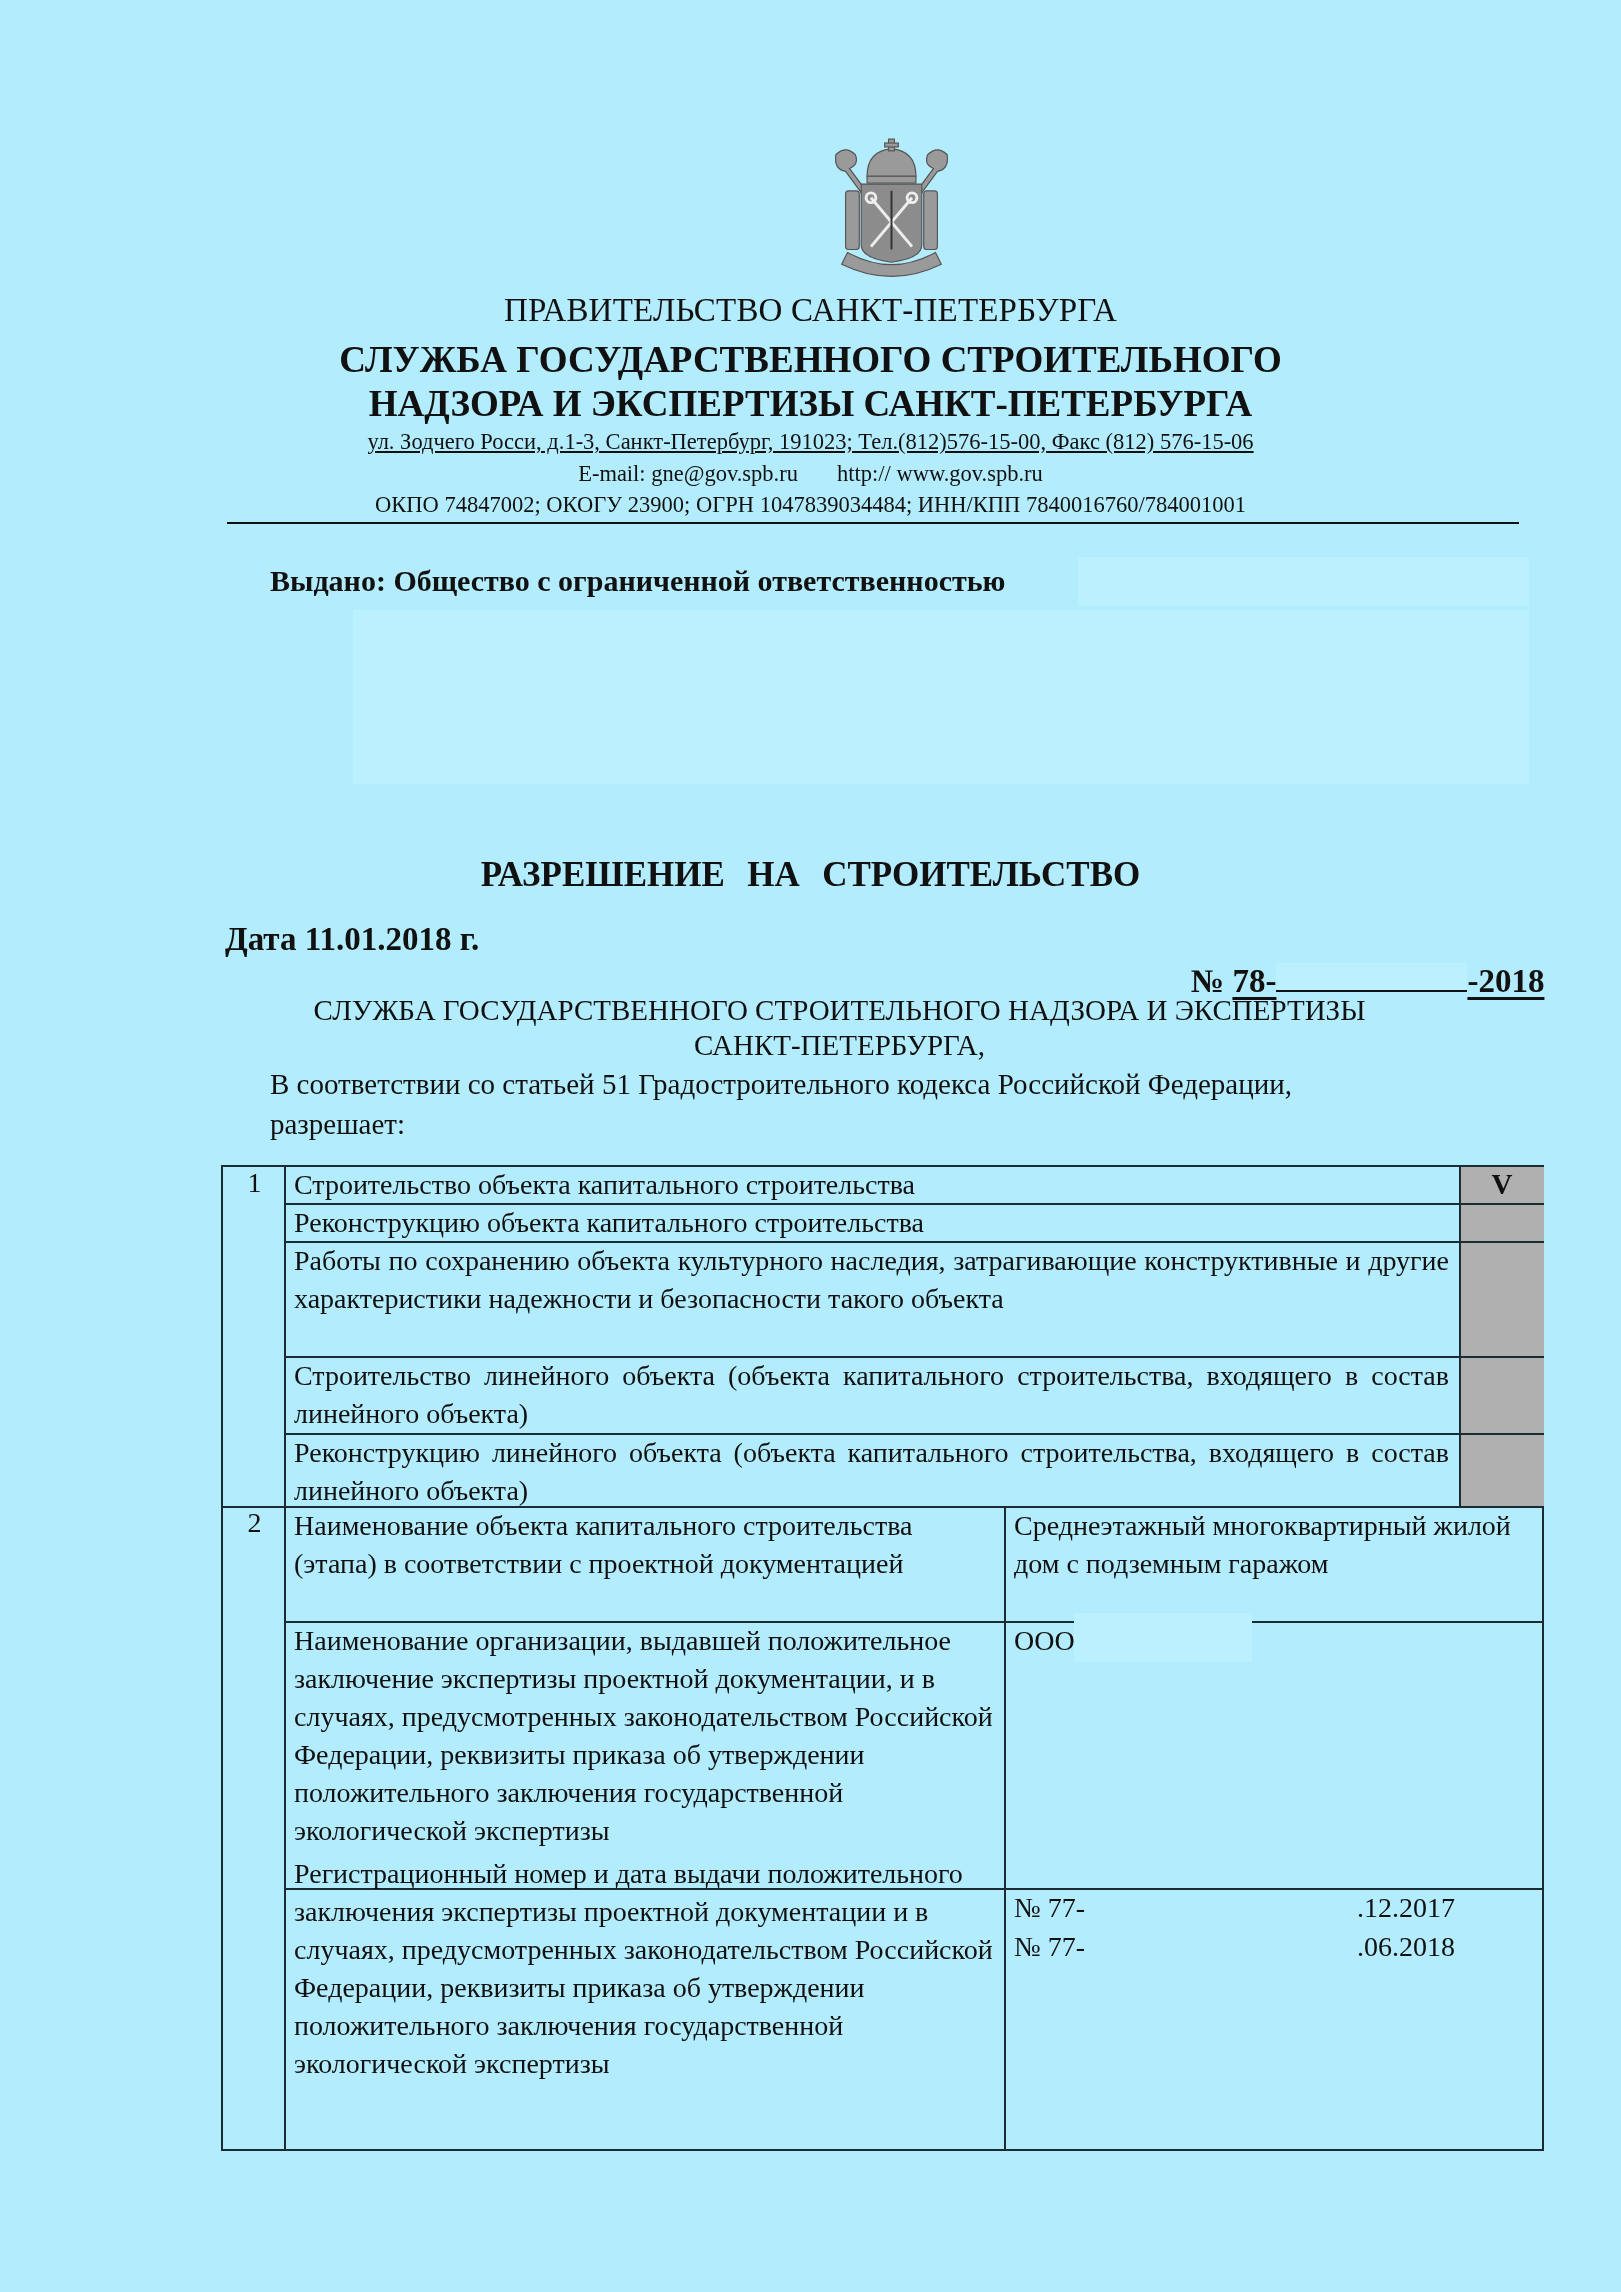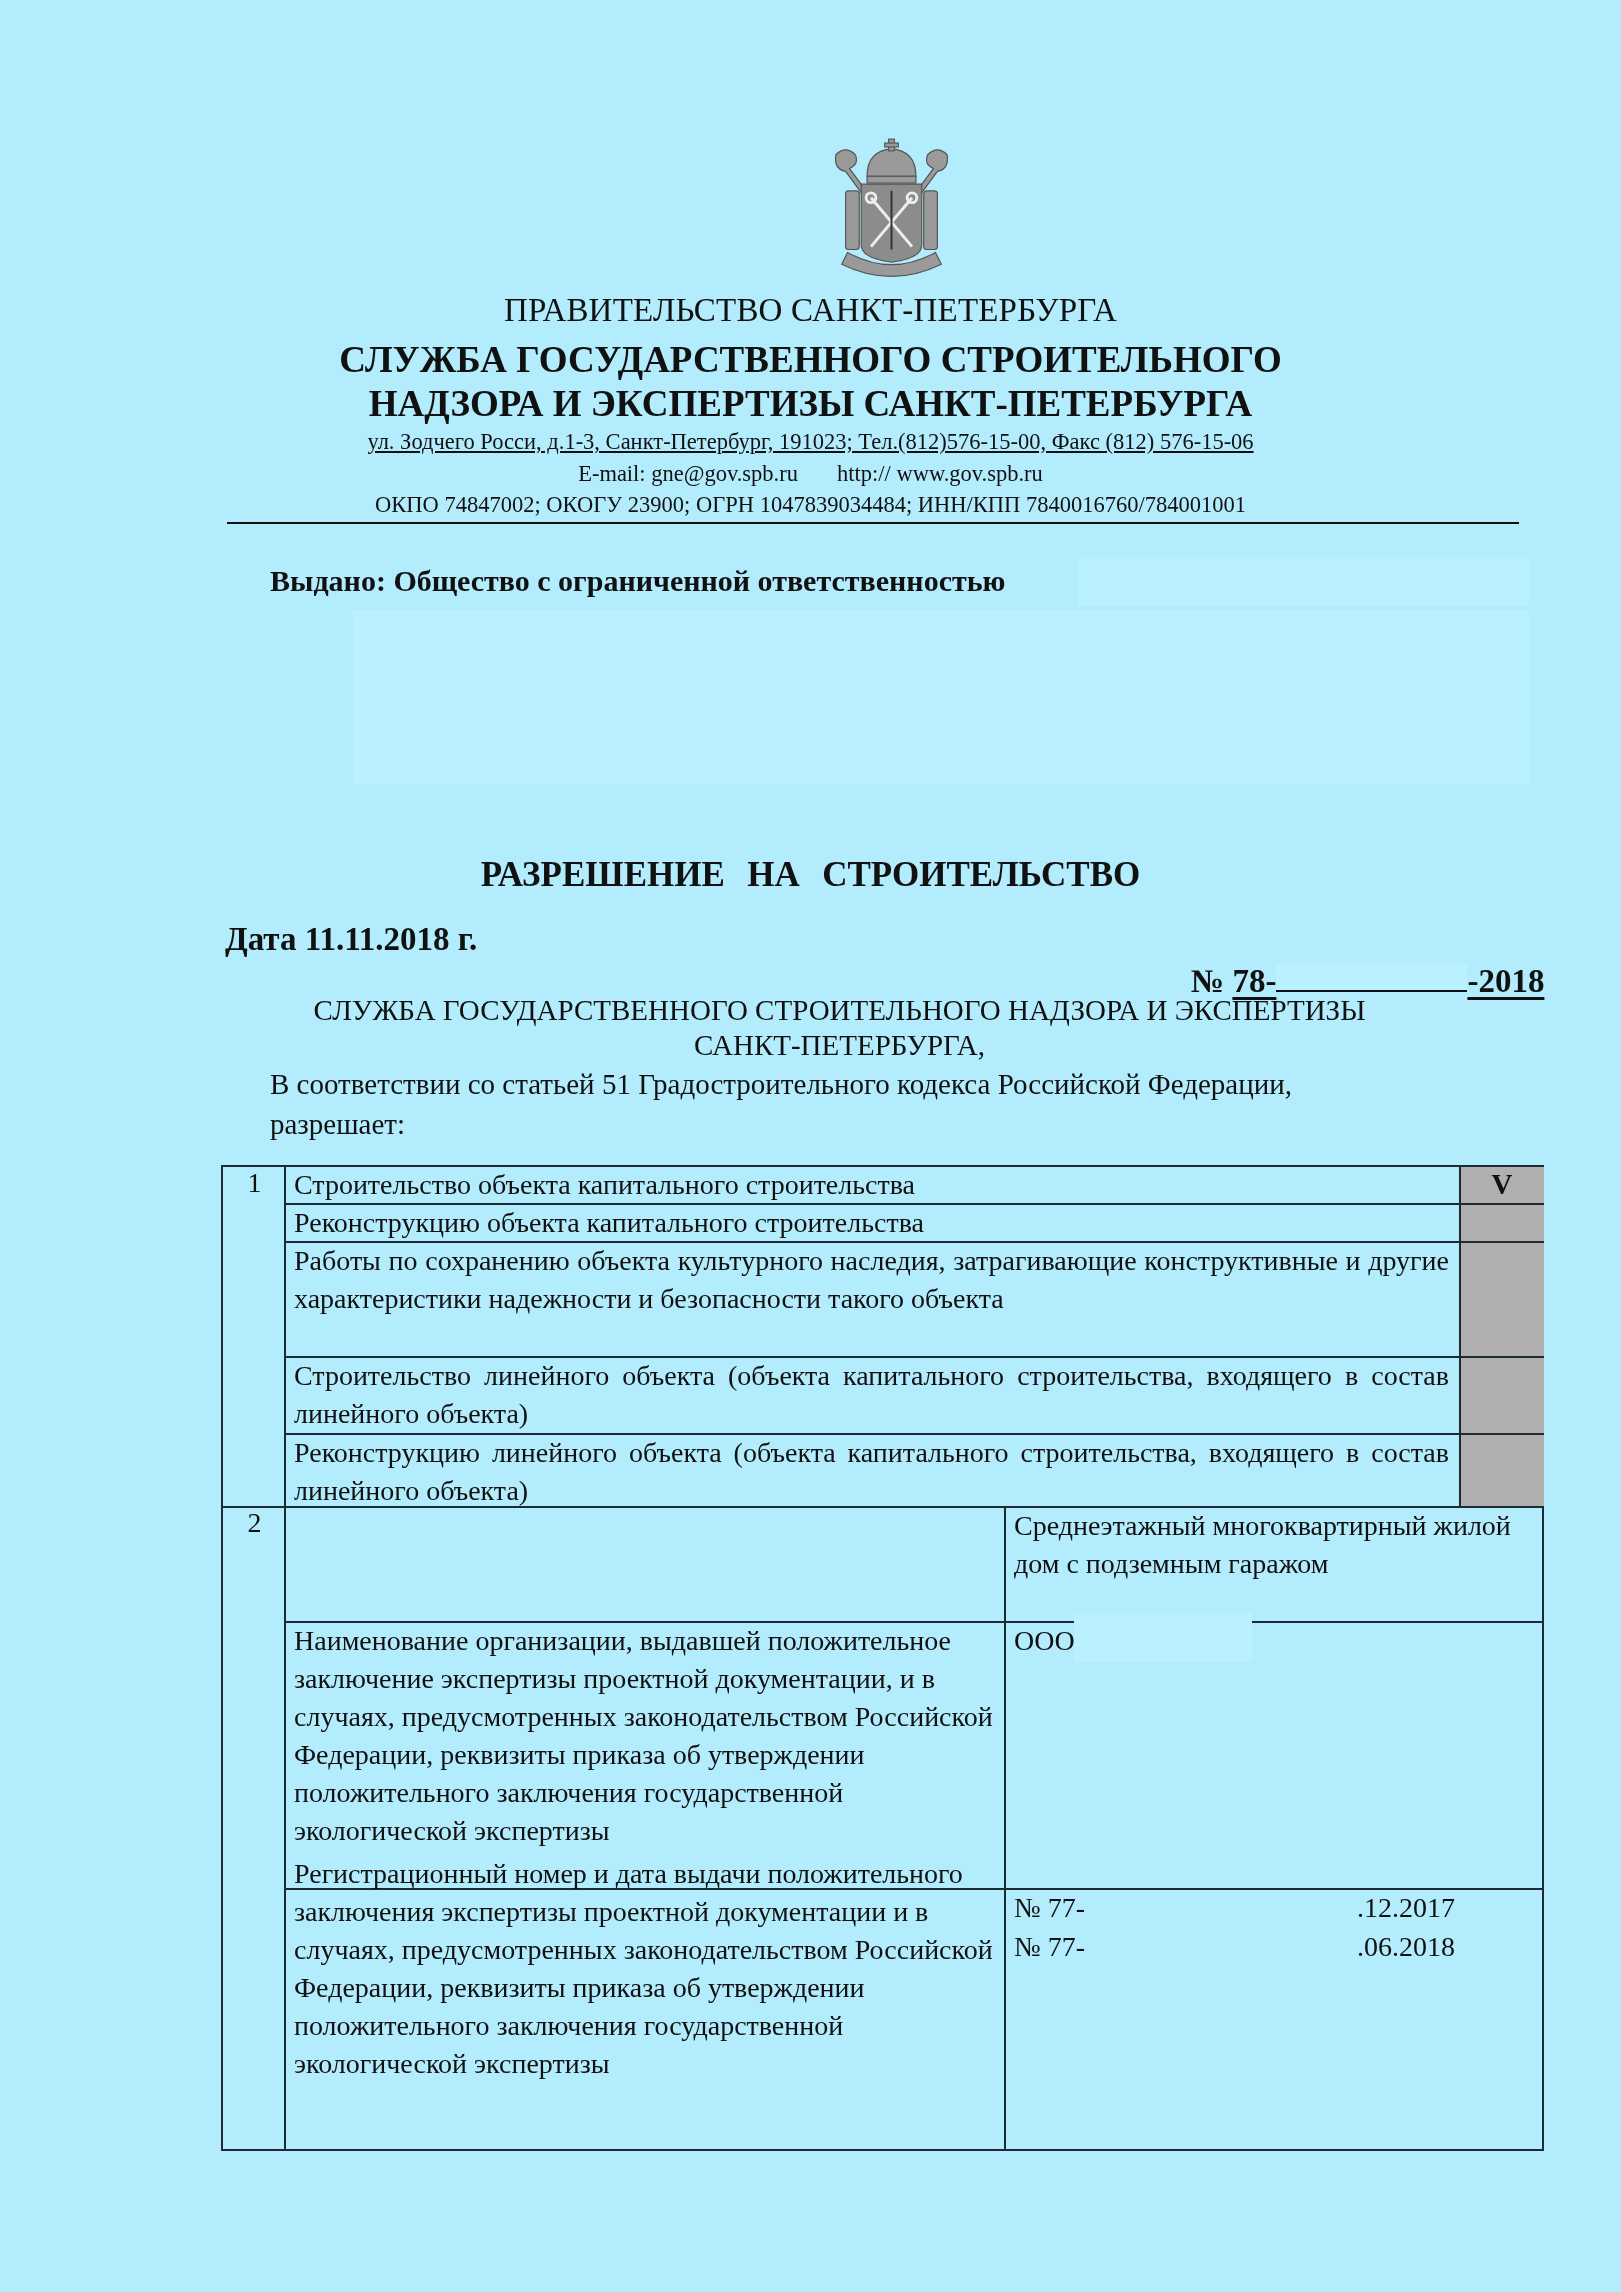--- a/index.html
+++ b/index.html
@@ -87,21 +87,21 @@
   <span>E-mail: gne@gov.spb.ru</span><span>http:// www.gov.spb.ru</span>
 </div>
 <div class="abs center codes">ОКПО 74847002; ОКОГУ 23900; ОГРН 1047839034484; ИНН/КПП 7840016760/784001001</div>
 <div class="abs rule"></div>
 
 <div class="abs issued">Выдано: Общество с ограниченной ответственностью</div>
 <div class="abs redact" style="left:1078px;top:557px;width:451px;height:49px;"></div>
 <div class="abs redact" style="left:353px;top:610px;width:1176px;height:174px;"></div>
 
 <div class="abs center title">РАЗРЕШЕНИЕ НА СТРОИТЕЛЬСТВО</div>
-<div class="abs date">Дата 11.11.2018 г.</div>
+<div class="abs date">Дата 11.01.2018 г.</div>
 <div class="abs number">
   <span>№</span>
   <span class="ul">78-</span><span class="gap"></span><span class="ul">-2018</span>
 </div>
 
 <div class="abs center authority1">СЛУЖБА ГОСУДАРСТВЕННОГО СТРОИТЕЛЬНОГО НАДЗОРА И ЭКСПЕРТИЗЫ</div>
 <div class="abs center authority2">САНКТ-ПЕТЕРБУРГА,</div>
 <div class="abs intro1">В соответствии со статьей 51 Градостроительного кодекса Российской Федерации,</div>
 <div class="abs intro2">разрешает:</div>
 
@@ -148,20 +148,21 @@
   </div>
   <div class="mark" style="left:1235px;top:192px;"></div>
 
   <div class="cell just" style="left:71px;top:267px;width:1155px;">
     <span>Реконструкцию линейного объекта (объекта капитального строительства, входящего в состав линейного объекта)</span>
   </div>
   <div class="mark" style="left:1235px;top:269px;"></div>
 
   <div class="num" style="left:2px;top:340px;">2</div>
 
+  <div class="cell" style="left:71px;top:340px;width:706px;">Наименование объекта капитального строительства (этапа) в соответствии с проектной документацией</div>
   <div class="cell" style="left:791px;top:340px;width:519px;">Среднеэтажный многоквартирный жилой дом с подземным гаражом</div>
 
   <div class="cell" style="left:791px;top:455px;width:519px;">ООО</div>
   <div class="cell" style="left:71px;top:455px;width:706px;">Наименование организации, выдавшей положительное заключение экспертизы проектной документации, и в случаях, предусмотренных законодательством Российской Федерации, реквизиты приказа об утверждении положительного заключения государственной экологической экспертизы</div>
 
   <div class="cell" style="left:71px;top:688px;width:706px;">Регистрационный номер и дата выдачи положительного заключения экспертизы проектной документации и в случаях, предусмотренных законодательством Российской Федерации, реквизиты приказа об утверждении положительного заключения государственной экологической экспертизы</div>
   <div class="cell" style="left:791px;top:722px;width:490px;">
     <span>№ 77-</span>
     <span style="position:absolute;left:343px;">.12.2017</span>
   </div>

